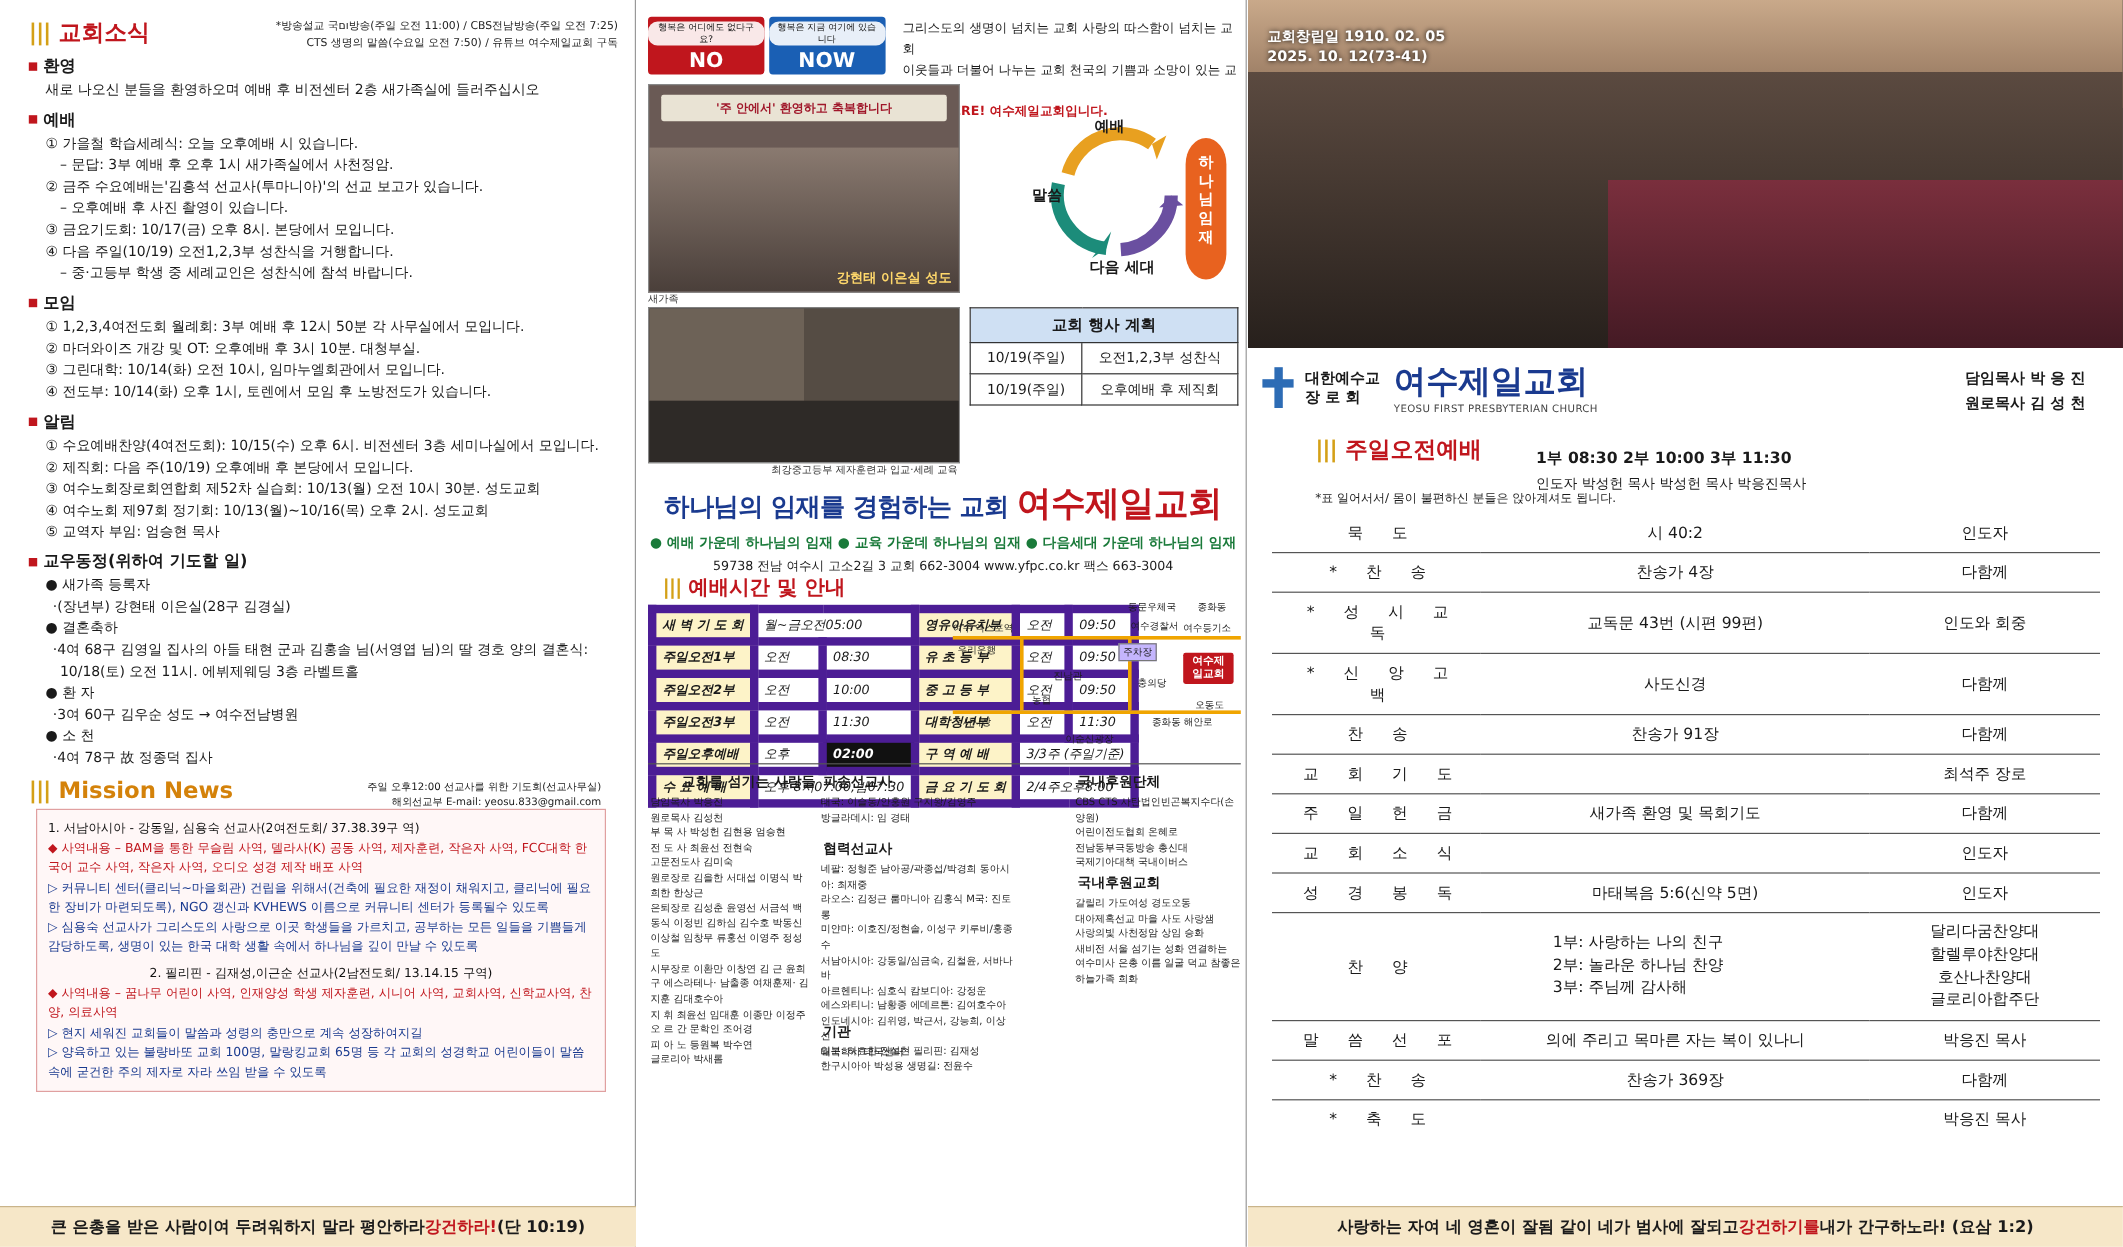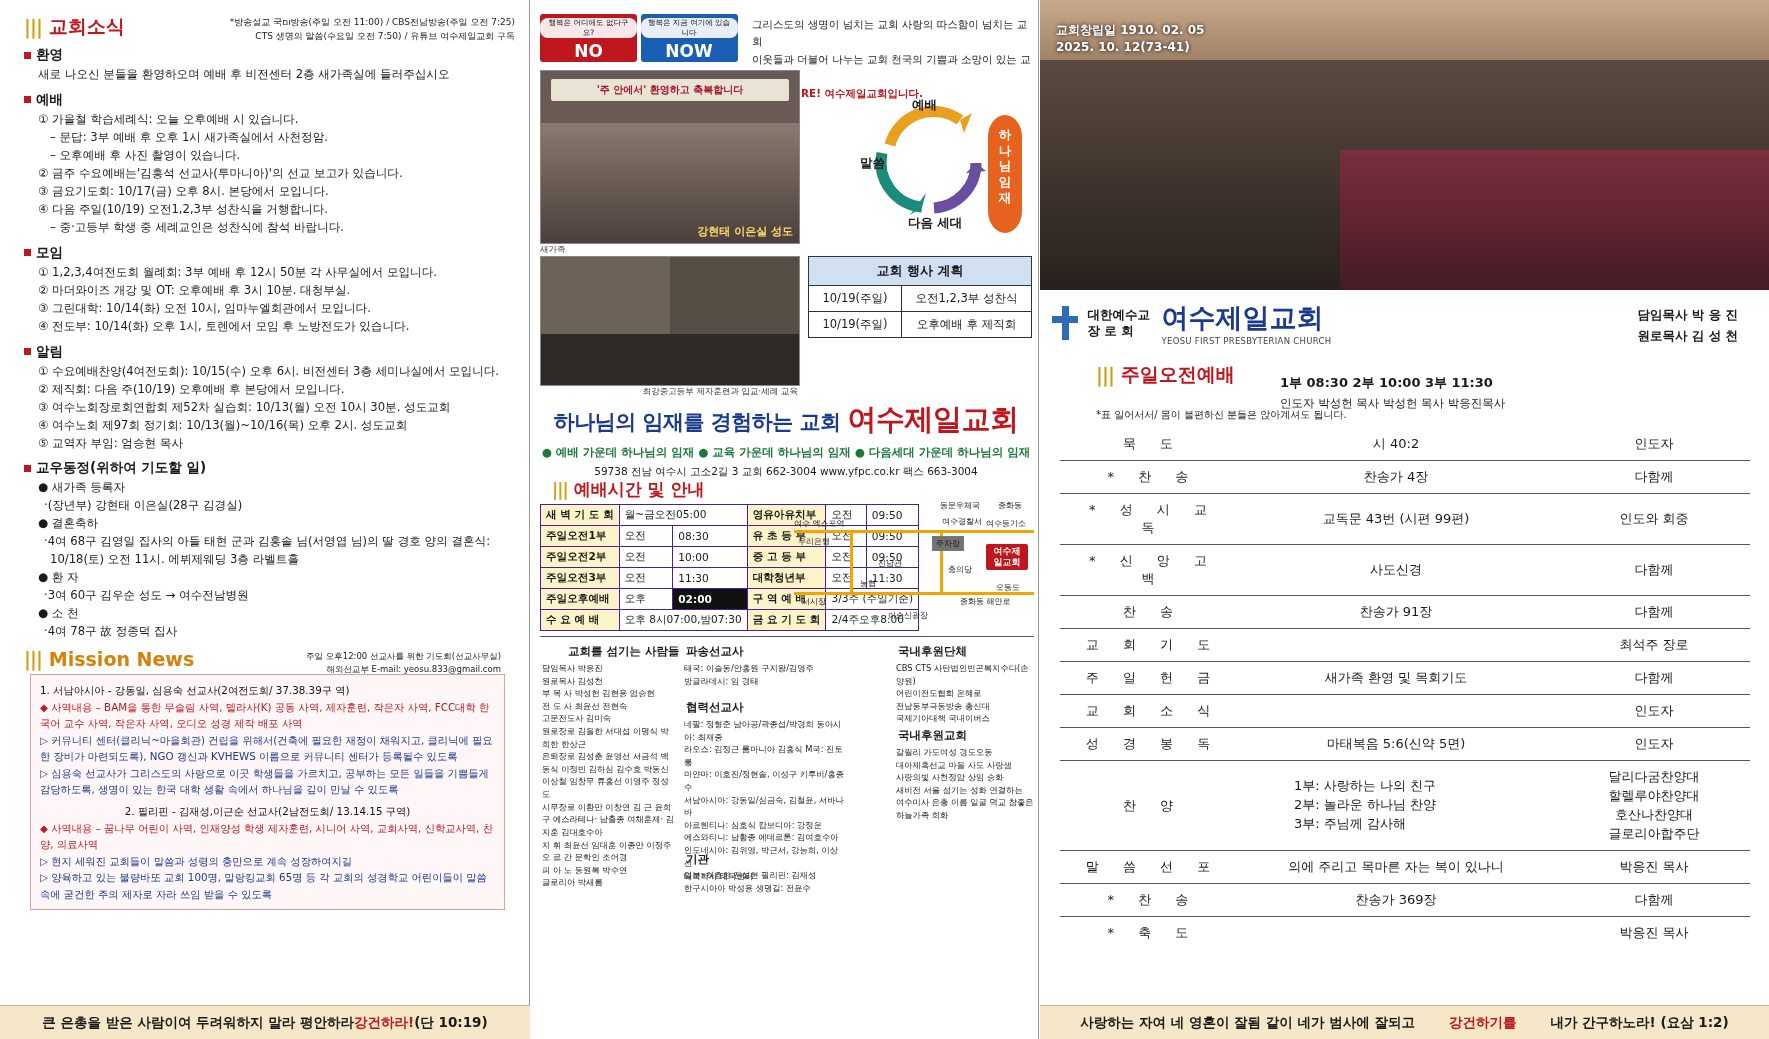--- a/index.html
+++ b/index.html
@@ -65,30 +65,30 @@
   table.plan td{border:1px solid #333;padding:5px 3px;text-align:center;}
 
   .churchband{position:absolute;left:540px;top:400px;width:492px;height:68px;}
   .cb-l1{font-size:21px;font-weight:bold;color:#1a3a8f;letter-spacing:-.5px;}
   .cb-l1 .big{color:#c0161d;font-size:29px;}
   .cb-l2{font-size:11.5px;color:#1a7a3a;font-weight:bold;margin-top:5px;}
   .cb-l3{font-size:10.5px;text-align:center;margin-top:5px;}
 
   .mid-head{position:absolute;left:552px;top:478px;font-size:17px;font-weight:bold;color:#c0161d;display:flex;gap:6px;align-items:center;}
   table.times{position:absolute;left:540px;top:504px;border-collapse:collapse;font-size:10.6px;}
-  table.times td{border:1px solid #4c1d95;padding:3px 5px;white-space:nowrap;}
+  table.times td{border:7px solid #4c1d95;padding:3px 5px;white-space:nowrap;font-style:italic;}
   .tm-k{background:#fdf3c8;font-weight:bold;}
   .tm-hl{background:#111;color:#fff;font-weight:bold;}
 
   .mapbox{position:absolute;left:790px;top:496px;width:248px;height:132px;font-size:8px;}
   .map-road{position:absolute;background:#f0a500;height:3px;}
   .map-road.v{width:3px;height:auto;}
   .map-lbl{position:absolute;white-space:nowrap;}
   .map-pin{position:absolute;background:#c0161d;color:#fff;font-size:9px;font-weight:bold;padding:2px 4px;border-radius:2px;}
-  .map-box{position:absolute;border:1px solid #777;background:#737373;padding:1px 3px;white-space:nowrap;}
+  .map-box{position:absolute;border:1px solid #777;background:#c4b5fd;padding:1px 3px;white-space:nowrap;}
 
   .servtitle{position:absolute;font-size:11.5px;font-weight:bold;}
   .servcol{position:absolute;font-size:8.3px;line-height:1.52;}
   .sv-line{position:absolute;background:#555;}
   .hero{position:absolute;left:1040px;top:0;width:729px;height:290px;overflow:hidden;background:#2e2521;}
   .hero-ceiling{position:absolute;left:0;top:0;width:100%;height:90px;background:linear-gradient(180deg,#c9a98a 0%,#8d6f58 100%);}
   .hero-crowd{position:absolute;left:0;top:60px;width:100%;height:230px;background:linear-gradient(180deg,#5b4a40 0%,#27201c 100%);}
   .hero-choir{position:absolute;left:300px;top:150px;width:430px;height:140px;background:linear-gradient(180deg,#7a2f3d 0%,#441a24 100%);}
   .hero-date{position:absolute;left:1056px;top:22px;color:#fff;font-size:12px;font-weight:bold;line-height:1.4;text-shadow:0 0 4px #000;}
 
@@ -106,21 +106,21 @@
   .worship-note{position:absolute;left:1096px;top:408px;font-size:10px;}
 
   table.order{position:absolute;left:1060px;top:428px;width:690px;border-collapse:collapse;font-size:13px;}
   table.order td{border-bottom:1px solid #555;padding:7px 6px;}
   table.order td.c1{width:150px;text-align:center;letter-spacing:10px;padding-left:18px;}
   table.order td.c2{text-align:center;}
   table.order td.c3{width:180px;text-align:center;}
   .multi{line-height:1.45;}
 
   .rbottom{position:absolute;left:1040px;bottom:0;width:729px;height:34px;background:#f6e7c8;border-top:1px solid #c9b48a;
-    display:flex;align-items:center;justify-content:center;font-size:13.5px;font-weight:bold;box-sizing:border-box;gap:34px;}
+    display:flex;align-items:center;justify-content:center;font-size:13.5px;font-weight:bold;box-sizing:border-box;}
   .rbottom .hl{color:#c0161d;}
 </style>
 </head>
 <body>
 
 <div class="page">
 
   <div class="left">
     <div class="left-inner">
       <div class="sec-head">
@@ -140,22 +140,22 @@
         <div class="ln">새로 나오신 분들을 환영하오며 예배 후 비전센터 2층 새가족실에 들러주십시오</div>
       </div>
 
       <div class="grp">
         <div class="grp-title">
             <span class="sq"></span>
             <span>예배</span>
           </div>
         <div class="ln">① 가을철 학습세례식: 오늘 오후예배 시 있습니다.</div>
         <div class="ln ind">– 문답: 3부 예배 후 오후 1시 새가족실에서 사천정암.</div>
+        <div class="ln">② 금주 수요예배는'김흥석 선교사(투마니아)'의 선교 보고가 있습니다.</div>
         <div class="ln ind">– 오후예배 후 사진 촬영이 있습니다.</div>
-        <div class="ln">② 금주 수요예배는'김흥석 선교사(투마니아)'의 선교 보고가 있습니다.</div>
         <div class="ln">③ 금요기도회: 10/17(금) 오후 8시. 본당에서 모입니다.</div>
         <div class="ln">④ 다음 주일(10/19) 오전1,2,3부 성찬식을 거행합니다.</div>
         <div class="ln ind">– 중·고등부 학생 중 세례교인은 성찬식에 참석 바랍니다.</div>
       </div>
 
       <div class="grp">
         <div class="grp-title">
             <span class="sq"></span>
             <span>모임</span>
           </div>

